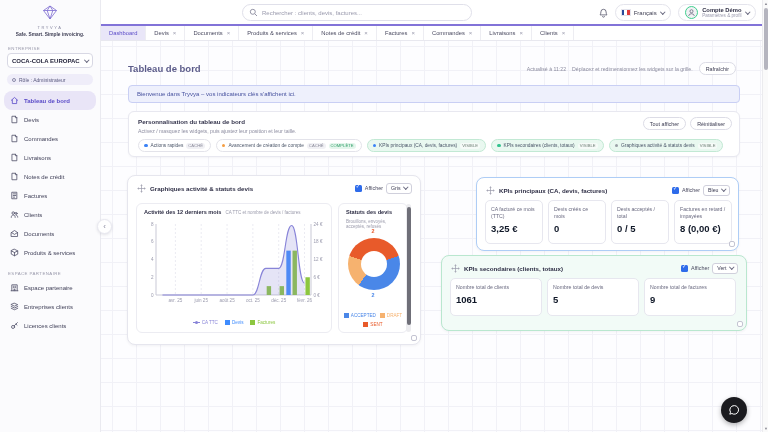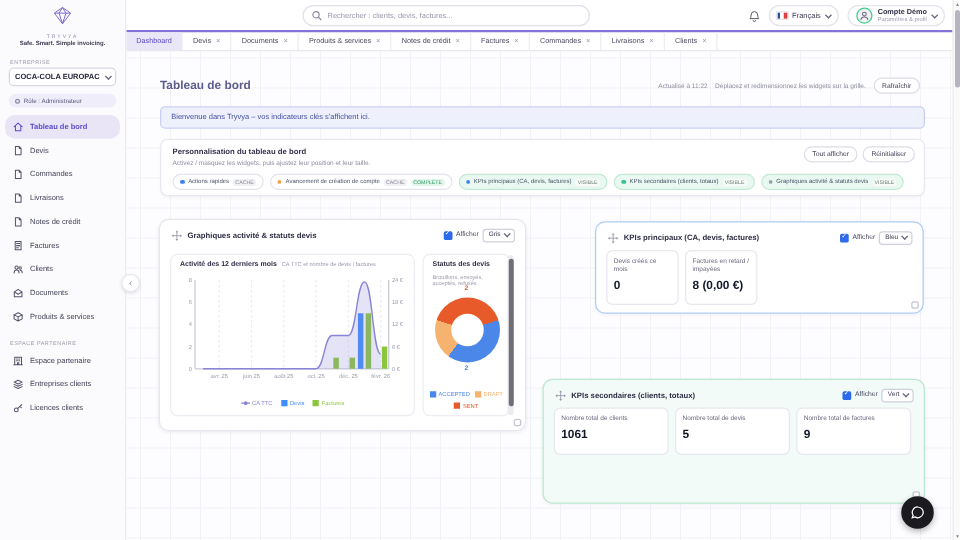--- a/index.html
+++ b/index.html
@@ -97,21 +97,21 @@
   #status-titlerow{flex-wrap:wrap;}
   .callout{position:absolute;left:0;right:0;text-align:center;font-size:5.4px;font-weight:bold;}
   #donut{position:absolute;left:9px;top:34px;width:52px;height:52px;border-radius:50%;}
   #donut::after{content:"";position:absolute;inset:13px;background:#fff;border-radius:50%;}
   #donut-legend{bottom:5px;gap:4px;padding:0 2px;}
   .inner-scroll{position:absolute;right:9px;top:28px;width:5px;height:128px;background:#ececef;border-radius:3px;}
   .inner-scroll .thumb{position:absolute;left:0.5px;top:3px;width:4px;height:118px;background:#6f6f78;border-radius:2px;}
   .rsz{position:absolute;width:6px;height:6px;border:1px solid #c4c4d2;border-radius:2px;background:#fff;}
 
   #w-kpi1{left:375px;top:136px;width:263px;height:74px;border:1.5px solid #aecdf6;}
-  #w-kpi2{left:333px;top:214px;width:306px;height:100px;background:#f2fbf7;border:1.5px solid #b9e7cf;margin-top:48px;}
+  #w-kpi2{left:340px;top:214px;width:306px;height:76px;background:#f2fbf7;border:1.5px solid #b9e7cf;}
   .kpi-row{position:absolute;left:8px;top:22px;display:flex;gap:5px;}
   .kpi-card{background:#fff;border:1px solid #e7e7ef;border-radius:5px;padding:5px 5px;}
   #w-kpi1 .kpi-card{width:58px;height:44px;}
   #w-kpi2 .kpi-card{width:92px;height:38px;}
   .kpi-label{font-size:5.2px;color:#6a6a80;line-height:1.3;}
   .kpi-value{font-size:9.5px;font-weight:bold;color:#101828;margin-top:3px;}
 
   .chat-btn{position:absolute;left:721px;top:397px;width:26px;height:26px;border-radius:50%;background:#1b1b1f;box-shadow:0 2px 5px rgba(0,0,0,.3);display:flex;align-items:center;justify-content:center;z-index:10;cursor:pointer;}
 
   .win-scroll{position:absolute;right:0;top:0;width:6px;height:432px;background:#fafafa;border-left:1px solid #ebebee;z-index:20;}
@@ -446,22 +446,30 @@
           <span class="cbx"></span>
           <span class="cbx-label">Afficher</span>
           <span class="mini-select">
               <span>Bleu</span>
               <span class="chev"></span>
             </span>
         </span>
       </div>
       <div class="kpi-row">
         <div class="kpi-card">
+          <div class="kpi-label">CA facturé ce mois (TTC)</div>
+          <div class="kpi-value">3,25 €</div>
+        </div>
+        <div class="kpi-card">
           <div class="kpi-label">Devis créés ce mois</div>
           <div class="kpi-value">0</div>
+        </div>
+        <div class="kpi-card">
+          <div class="kpi-label">Devis acceptés / total</div>
+          <div class="kpi-value">0 / 5</div>
         </div>
         <div class="kpi-card">
           <div class="kpi-label">Factures en retard / impayées</div>
           <div class="kpi-value">8 (0,00 €)</div>
         </div>
       </div>
       <div class="rsz" style="right:3px;bottom:3px;"></div>
     </section>
 
     <section class="widget" id="w-kpi2">

